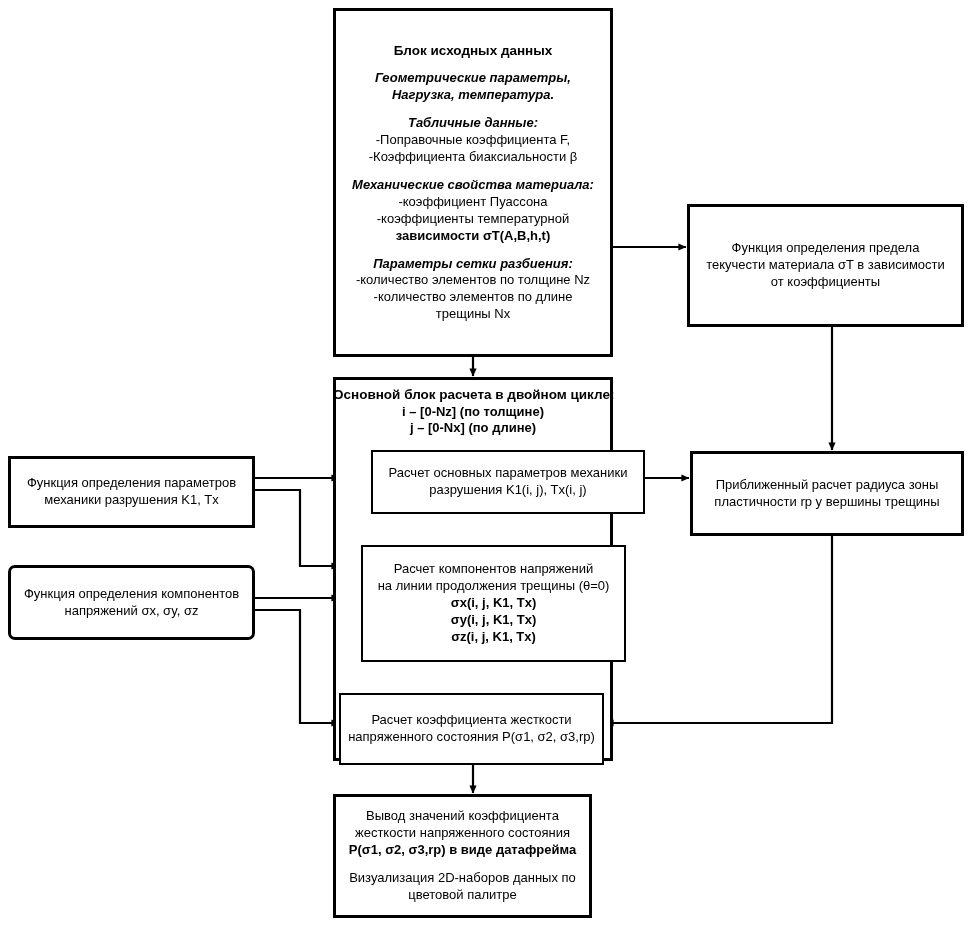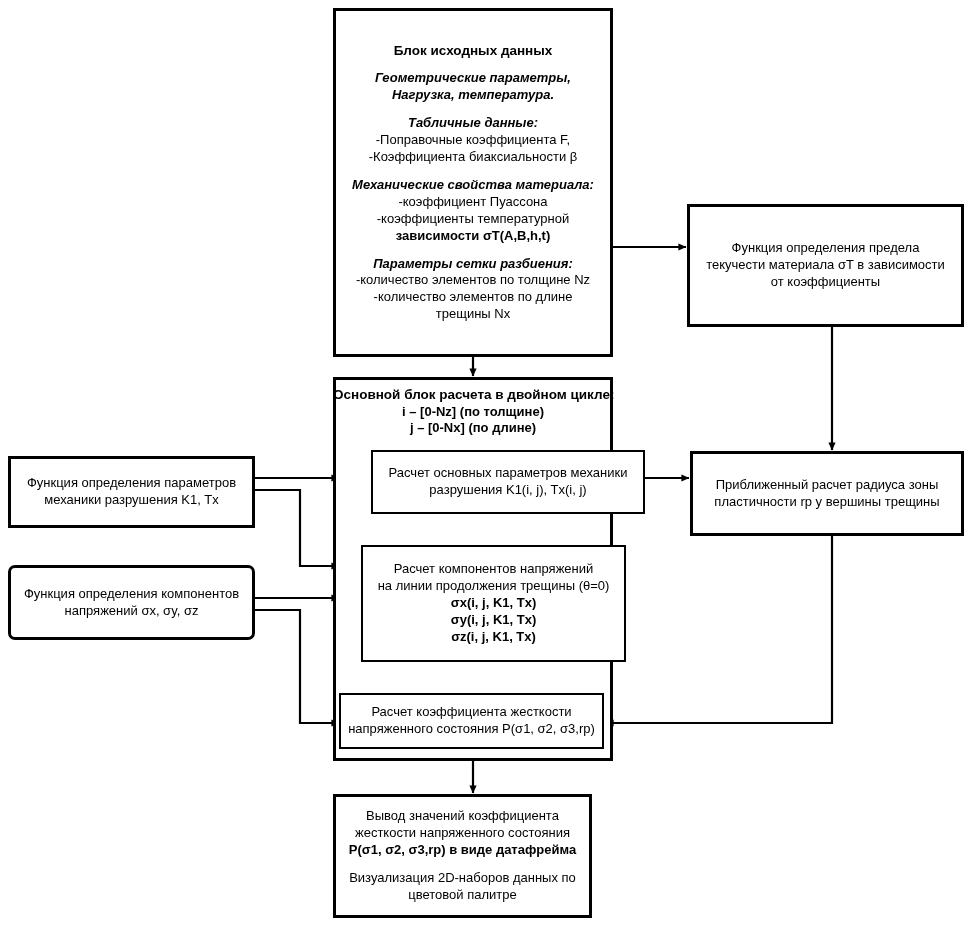--- a/index.html
+++ b/index.html
@@ -85,21 +85,21 @@
   </div>
 
   <div class="box thin" style="left:339px;top:545px;width:265px;height:117px;margin-left:22px;">
     <span class="ln t13">Расчет компонентов напряжений</span>
     <span class="ln t13">на линии продолжения трещины (θ=0)</span>
     <span class="ln t13 b">σx(i, j, K1, Tx)</span>
     <span class="ln t13 b">σy(i, j, K1, Tx)</span>
     <span class="ln t13 b">σz(i, j, K1, Tx)</span>
   </div>
 
-  <div class="box thin" style="left:339px;top:693px;width:265px;height:56px;justify-content:center;">
+  <div class="box thin" style="left:339px;top:693px;width:265px;height:72px;justify-content:center;">
     <span class="ln t13">Расчет коэффициента жесткости</span>
     <span class="ln t13">напряженного состояния P(σ1, σ2, σ3,rp)</span>
   </div>
 
   <div class="box" style="left:8px;top:456px;width:247px;height:72px;">
     <span class="ln t13">Функция определения параметров</span>
     <span class="ln t13">механики разрушения K1, Tx</span>
   </div>
 
   <div class="box" style="left:8px;top:565px;width:247px;height:75px;border-radius:7px;">

